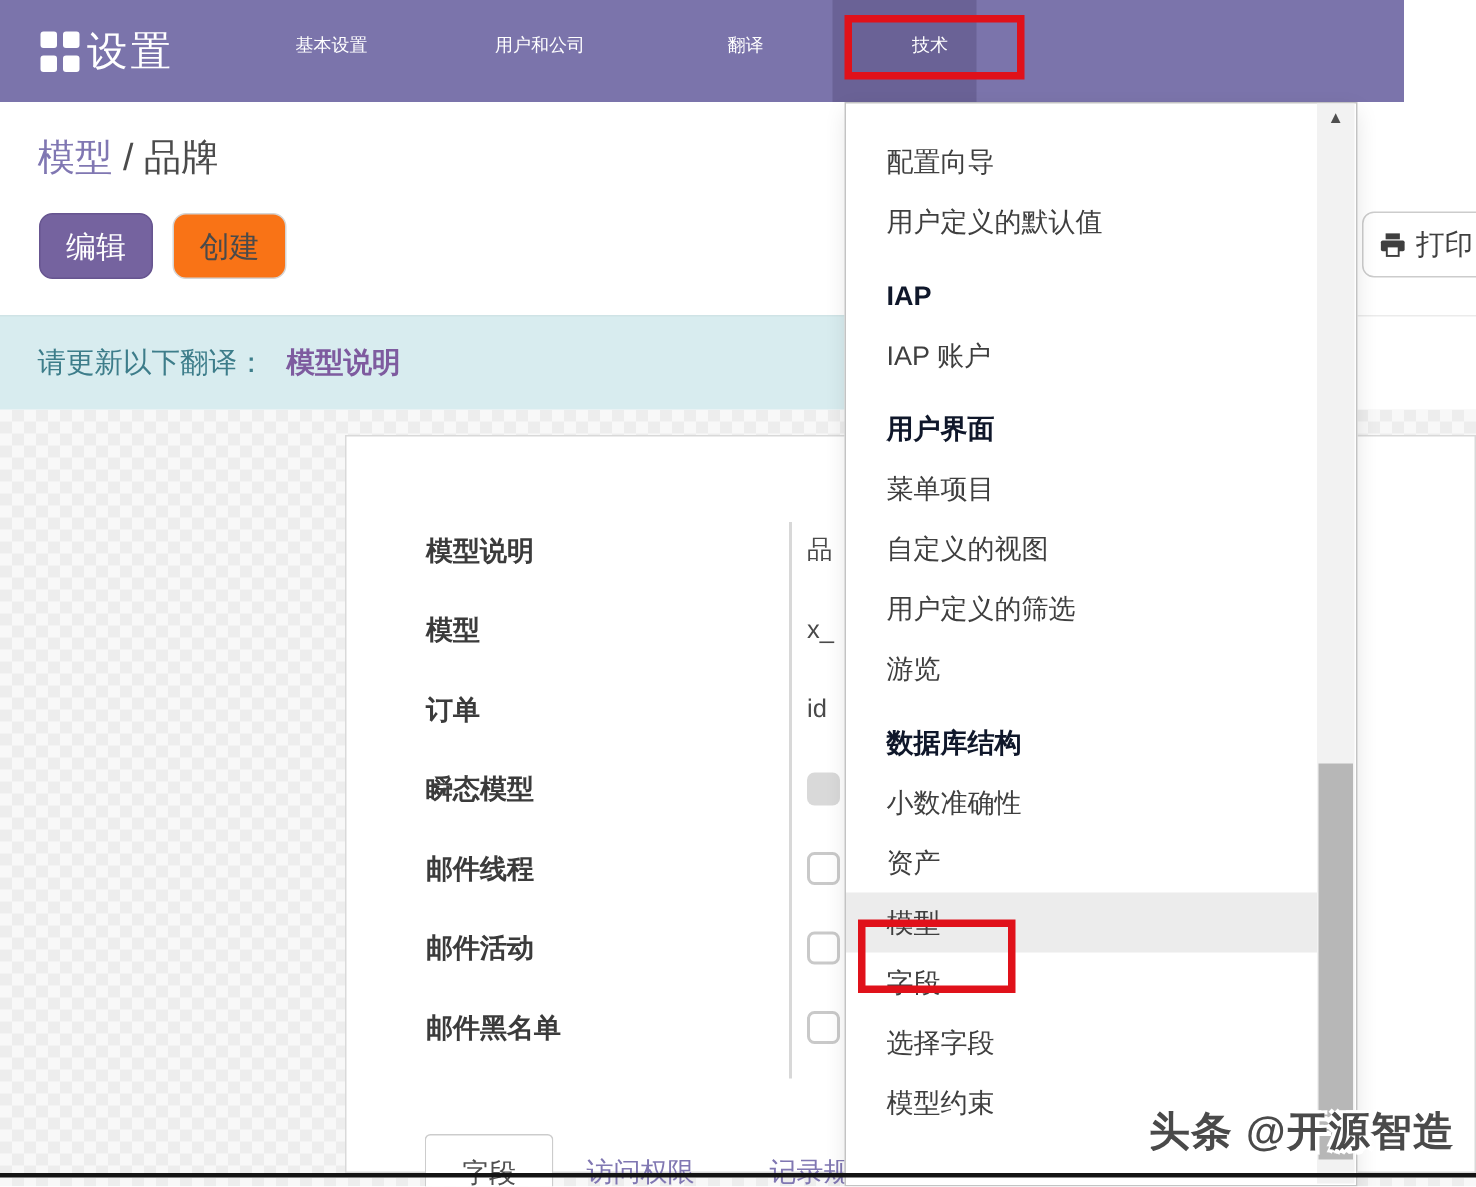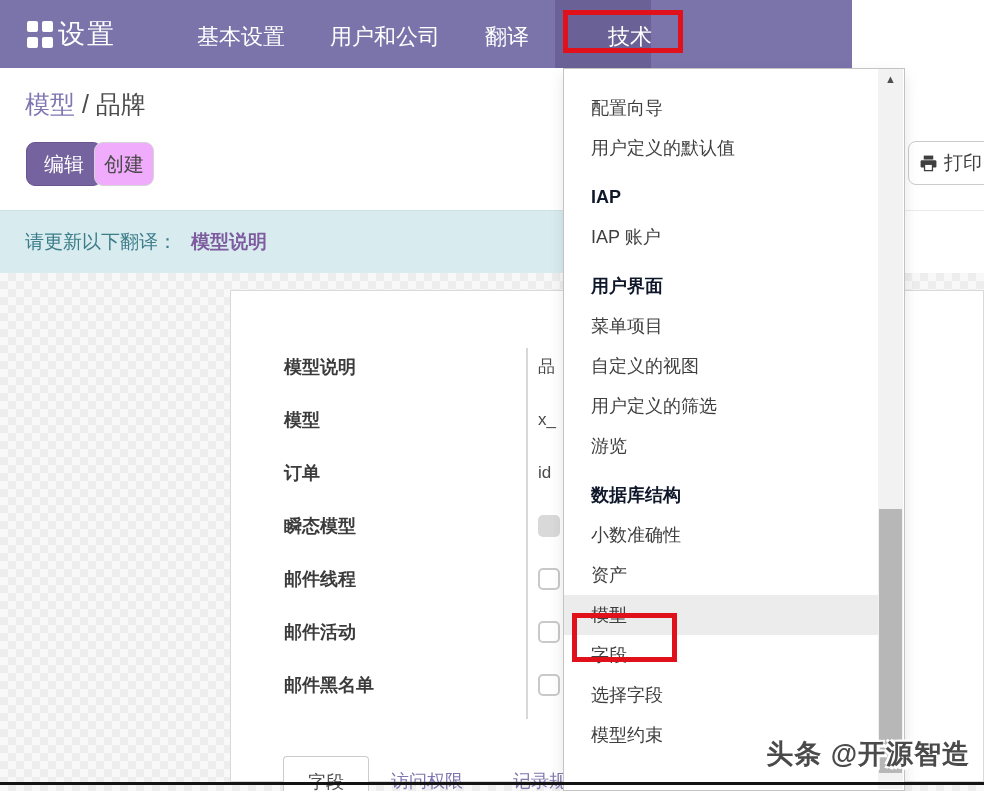--- a/index.html
+++ b/index.html
@@ -1,33 +1,33 @@
 <!DOCTYPE html>
 <html><head>
 <meta charset="utf-8">
 <style>
   html,body { margin:0; padding:0; background:#fff; }
   #stage {
     position:relative; width:984px; height:791px; overflow:hidden;
     font-family:"Liberation Sans","DejaVu Sans",sans-serif; background:#fff;
   }
   
-  .navbar { position:absolute; left:0; top:0; width:852px; height:68px; background:#7b74ab; z-index:2; }
+  .navbar { position:absolute; left:0; top:0; width:936px; height:68px; background:#7b74ab; z-index:2; }
   .nav-active-bg { position:absolute; left:555px; top:0; width:96px; height:68px; background:#6a6296; }
   .apps-grid { position:absolute; left:27px; top:21px; width:27px; height:27px; display:flex; flex-wrap:wrap; gap:4px; cursor:pointer; }
   .apps-grid span { width:11px; height:11px; background:#fff; border-radius:2px; }
   .app-title { position:absolute; left:58px; top:16px; font-size:27px; color:#fff; letter-spacing:2px; }
-  .nav-item { position:absolute; top:22px; font-size:22px; color:#fff; cursor:pointer; white-space:nowrap; }
+  .nav-item { position:absolute; top:22px; font-size:12px; color:#fff; cursor:pointer; white-space:nowrap; }
   
   .header { position:absolute; left:0; top:68px; width:984px; height:142px; background:#fff; border-bottom:1px solid #ebebeb; z-index:1; }
   .breadcrumb { position:absolute; left:25px; top:20px; font-size:25px; color:#4b4b4b; }
   .breadcrumb .bc-link { color:#8077b2; cursor:pointer; }
   .btn { box-sizing:border-box; position:absolute; top:74px; height:44px; font-size:20px; border-radius:9px; display:flex; align-items:center; justify-content:center; cursor:pointer; }
   .btn-edit { left:26px; width:76px; background:#75639f; border:1px solid #675590; color:#fff; }
-  .btn-create { left:94px; width:60px; background:#f0abfc; border:1px solid #d5d5d5; color:#4a4a4a; }
+  .btn-create { left:115px; width:76px; background:#f97316; border:1px solid #d5d5d5; color:#4a4a4a; }
   .btn-print { position:absolute; left:908px; top:141px; width:92px; height:44px; box-sizing:border-box;
     background:#fff; border:1px solid #ccc; border-radius:8px; display:flex; align-items:center;
     font-size:19px; color:#3f3f3f; padding-left:10px; gap:6px; cursor:pointer; z-index:1; }
   
   .alert { position:absolute; left:0; top:210px; width:816px; height:63px; background:#d8ecef;
     border-top:1px solid #cfe3e6; box-sizing:border-box; display:flex; align-items:center; z-index:1; }
   .alert-msg { margin-left:25px; font-size:19px; color:#3d7d8a; }
   .alert-link { margin-left:14px; font-size:19px; font-weight:bold; color:#7e5b9f; cursor:pointer; }
   
   .lower { position:absolute; left:0; top:273px; width:984px; height:518px;

